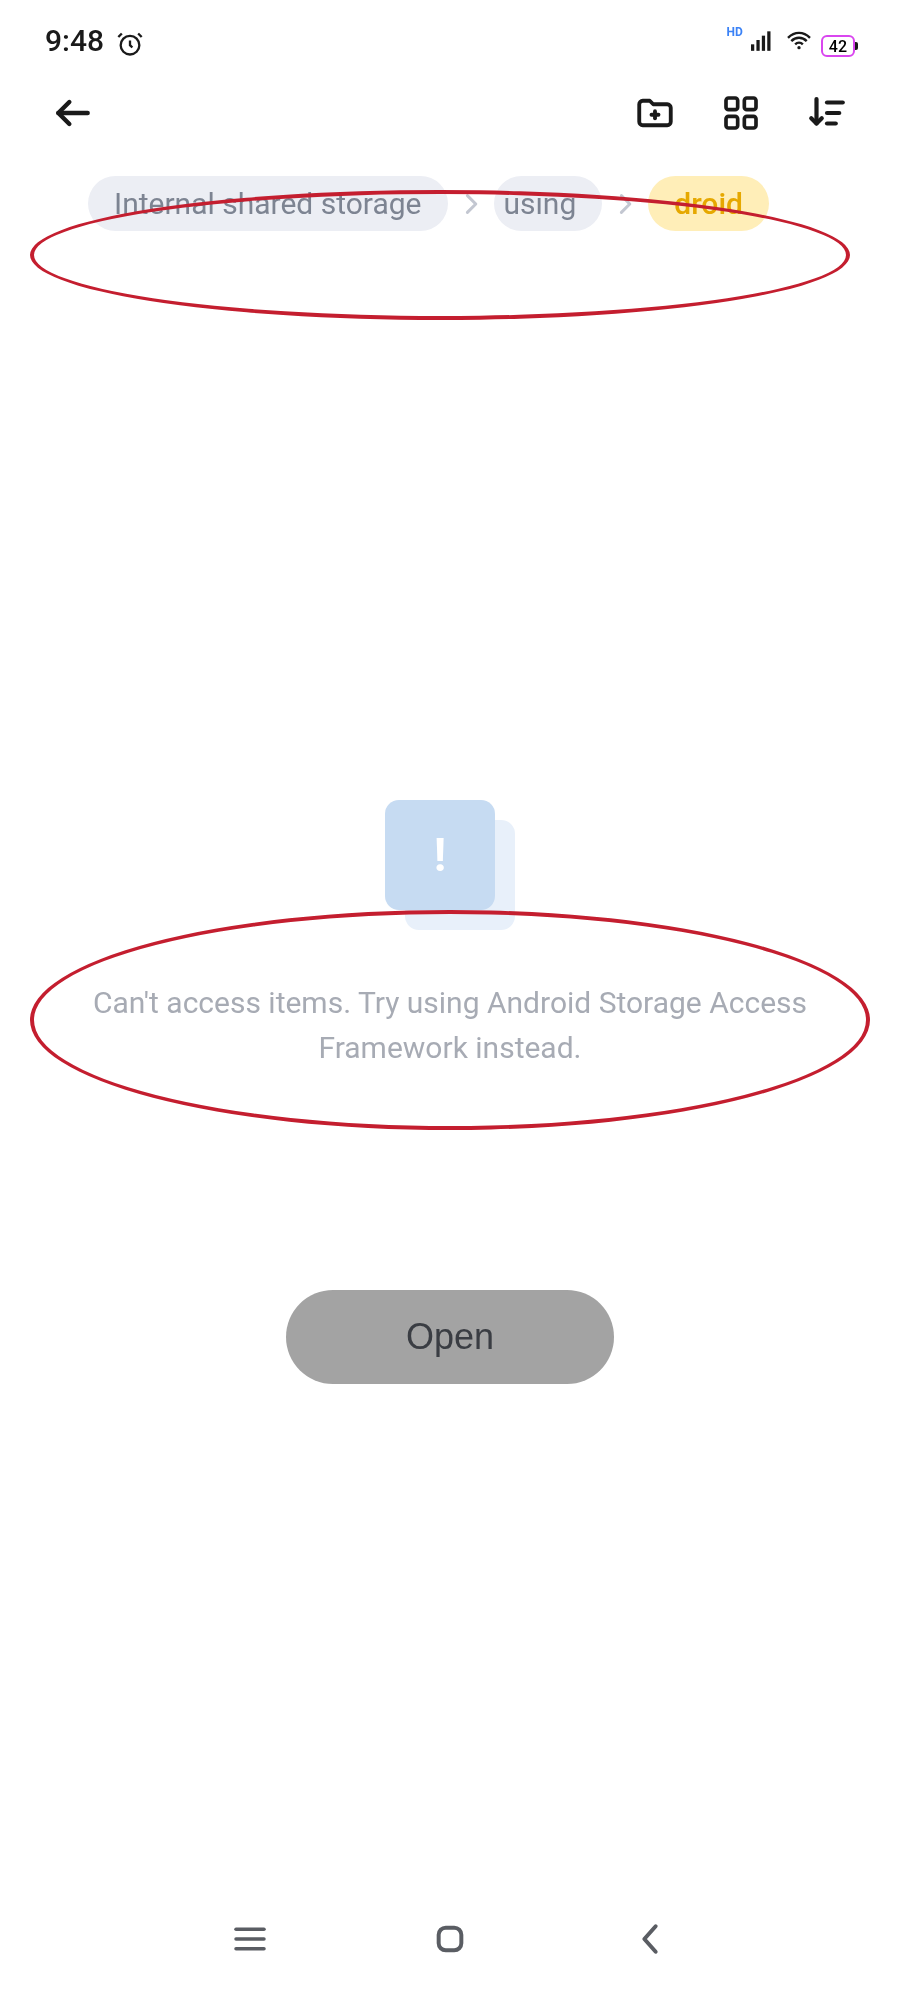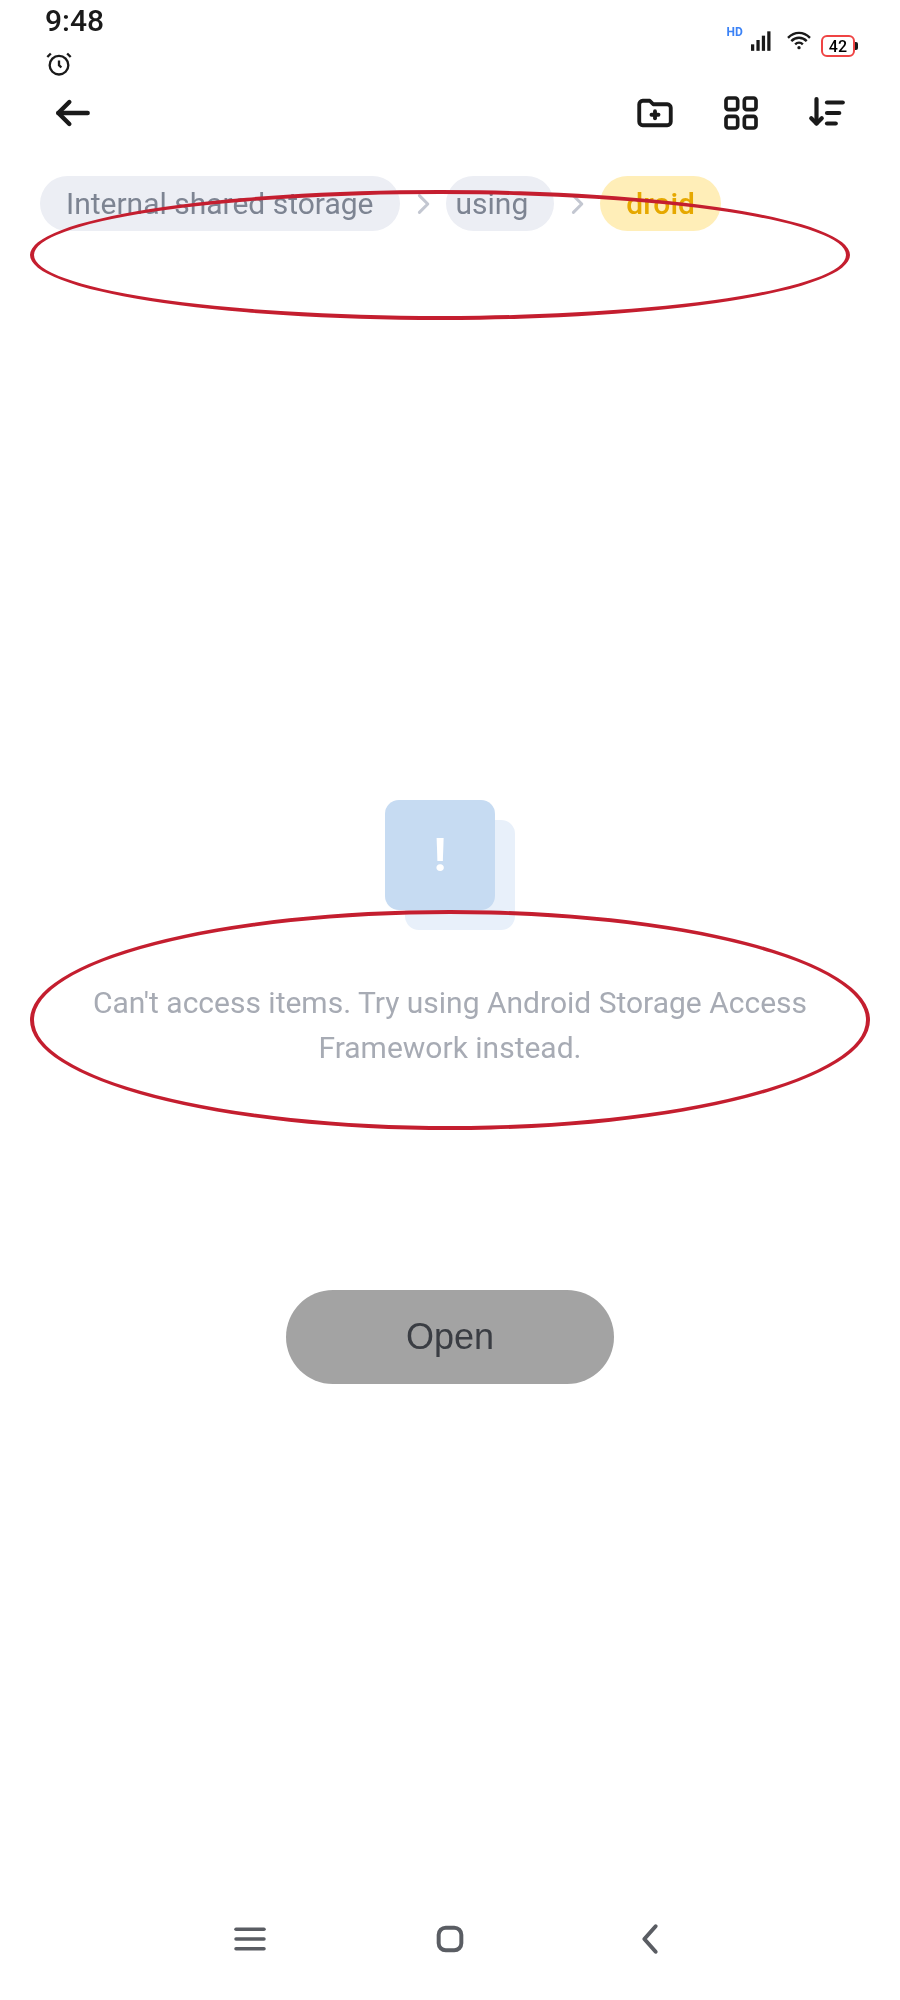--- a/index.html
+++ b/index.html
@@ -13,25 +13,25 @@
   }
 
   
   .status-bar {
     display: flex;
     justify-content: space-between;
     align-items: center;
     padding: 20px 45px 10px 45px;
     height: 70px;
   }
-  .status-left { display: flex; align-items: flex-start; gap: 12px; flex-direction: column; }
+  .status-left { display: flex; align-items: flex-end; gap: 12px; }
   .status-time { font-size: 30px; font-weight: 500; color: #1a1a1a; }
   .status-right { display: flex; align-items: center; gap: 8px; }
   .battery-box {
-    border: 2px solid #ef4444;
+    border: 2px solid #d946ef;
     border-radius: 6px;
     font-size: 16px;
     padding: 0 6px;
     font-weight: 500;
     display: flex;
     align-items: center;
     height: 22px;
     position: relative;
     margin-top: 12px;
   }
@@ -54,20 +54,21 @@
     gap: 40px;
   }
   .action-bar .spacer { flex: 1; }
   .icon-btn { width: 46px; height: 46px; display:flex; align-items:center; justify-content:center; cursor:pointer; }
 
   
   .breadcrumb-wrap {
     position: relative;
     padding: 0 40px;
     margin-top: 10px;
+    margin-left: 48px;
   }
   .breadcrumb {
     display: flex;
     align-items: center;
     gap: 10px;
     position: relative;
     z-index: 2;
   }
   .crumb {
     background: #eceef4;

